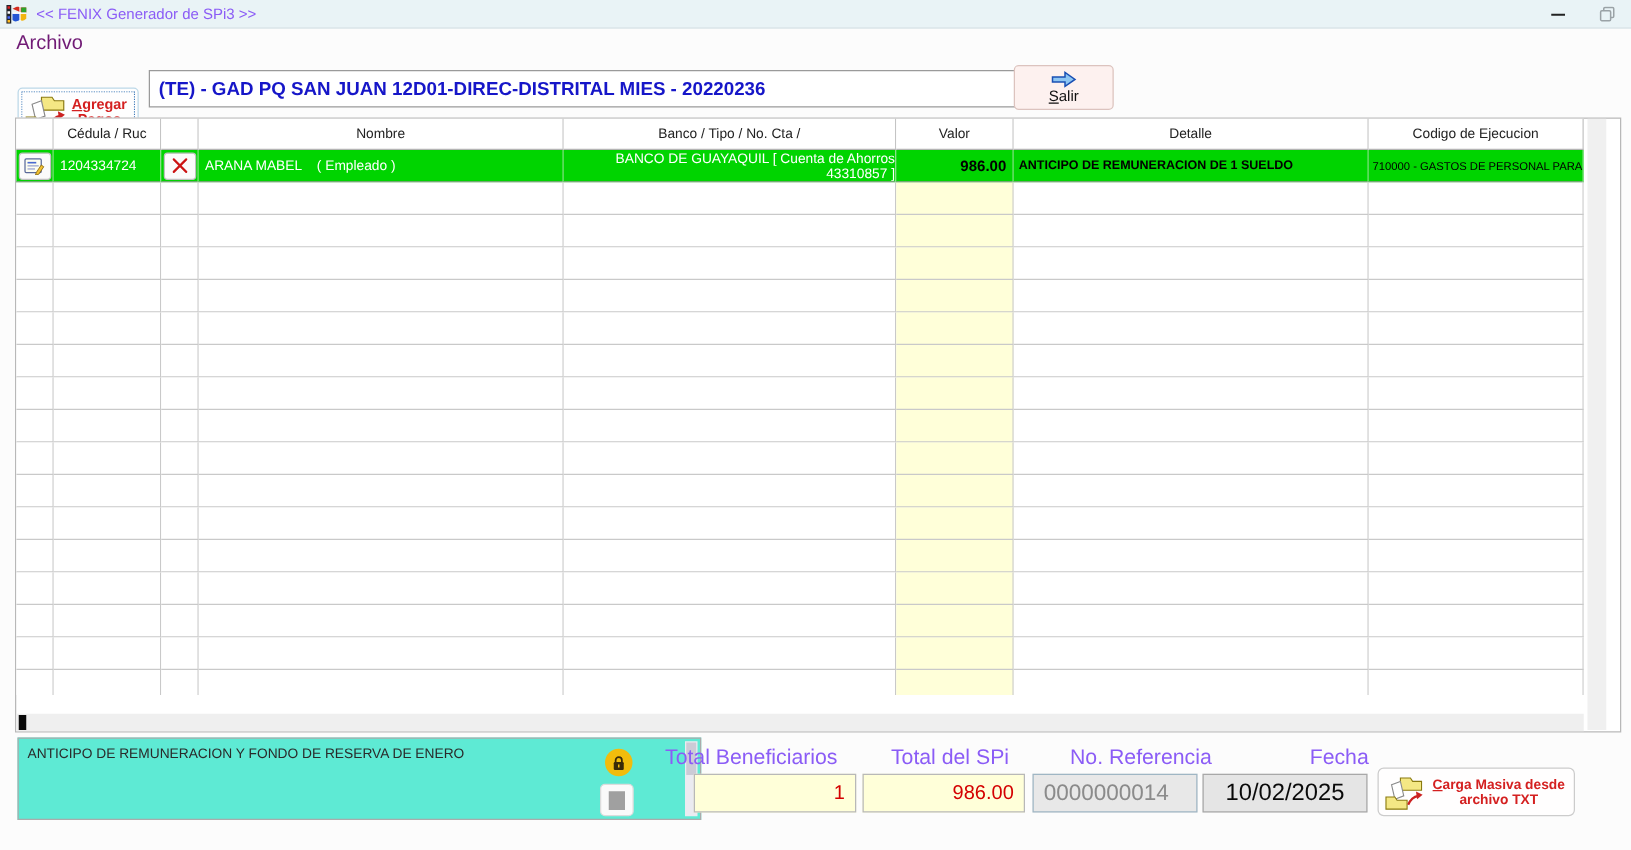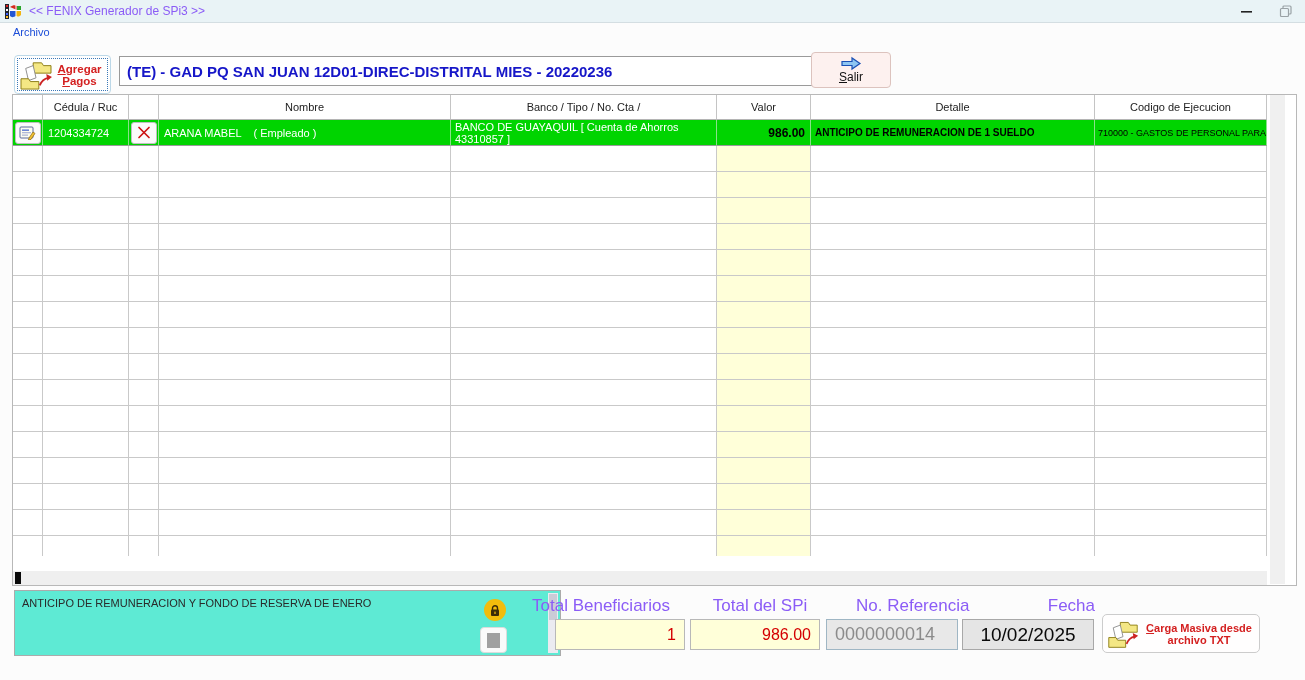--- a/index.html
+++ b/index.html
@@ -11,43 +11,43 @@
   
   .titlebar{position:absolute;left:0;top:0;width:1305px;height:22px;
     background:#e9f3f6;border-bottom:1px solid #d4dee2;display:flex;align-items:center;}
   .win-icon{width:17px;height:15px;margin-left:5px;}
   .title-text{font-size:12px;color:#8b5cf6;margin-left:7px;}
   .win-btn{position:absolute;top:0;width:34px;height:22px;display:flex;align-items:center;justify-content:center;}
   .btn-min{right:42px;font-size:14px;color:#222;}
   .btn-restore{right:2px;}
   
   .menubar{position:absolute;left:0;top:23px;width:1305px;height:20px;background:#fcfcfc;}
-  .menu-item{position:absolute;left:9px;top:2px;font-size:11px;color:#1d4ed8;padding:1px 4px;}
+  .menu-item{position:absolute;left:9px;top:2px;font-size:16px;color:#701a75;padding:1px 4px;}
   
-  .btn-agregar{position:absolute;left:14px;top:55px;width:97px;height:39px;background:#fefefe;
+  .btn-agregar{position:absolute;left:14px;top:70px;width:97px;height:39px;background:#fefefe;
     border:1px solid #bcd8e8;border-radius:4px;outline:1px dotted #3a78b8;outline-offset:-4px;
     display:flex;align-items:center;justify-content:flex-start;padding:0 4px;box-sizing:border-box;cursor:pointer;}
   .btn-agregar .lbl{color:#d42020;font-weight:bold;font-size:11.5px;line-height:12px;text-align:center;flex:1;}
   .ul-first{display:block;}
   .ul-first::first-letter{text-decoration:underline;}
   .entity-field{position:absolute;left:119px;top:56px;width:764px;height:30px;background:#ffffff;
     border:1px solid #9a9a9a;box-sizing:border-box;display:flex;align-items:center;padding-left:7px;
     font-size:15px;font-weight:bold;color:#1616c8;}
   .btn-salir{position:absolute;left:811px;top:52px;width:80px;height:36px;background:#fdf1ef;
     border:1px solid #dcc3be;border-radius:4px;display:flex;flex-direction:column;align-items:center;
     justify-content:center;cursor:pointer;box-sizing:border-box;}
   .btn-salir .lbl{font-size:12px;color:#111;line-height:13px;}
   
   .grid-wrap{position:absolute;left:12px;top:94px;width:1285px;height:492px;background:#ffffff;
     border:1px solid #b8b8b8;box-sizing:border-box;padding-left:41px;}
   .ghead,.grow{display:grid;grid-template-columns:30px 86px 30px 292px 266px 94px 284px 172px;}
   .ghead{position:absolute;left:0;top:0;height:25px;width:1254px;}
   .ghead .gcell{border-right:1px solid #c4c4c4;border-bottom:1px solid #b4b4b4;
     display:flex;align-items:center;justify-content:center;font-size:11px;color:#222;background:#fff;}
-  .grid-rows{position:absolute;left:0;top:25px;width:1254px;height:436px;overflow:hidden;}
+  .grid-rows{position:absolute;left:0;top:25px;width:1254px;height:436px;overflow:hidden;text-align:right;}
   .grow{height:26px;}
   .gcell{border-right:1px solid #c9c9c9;border-bottom:1px solid #c9c9c9;box-sizing:border-box;
     overflow:hidden;display:flex;align-items:center;}
   .grow .gcell{background:#fff;}
   .grow .cream{background:#ffffd9;}
   .grow-data .gcell{background:#00d400;border-right-color:#8ae08a;border-bottom-color:#9a9a9a;}
   .cell-cedula{color:#ffffff;font-size:11px;padding-left:5px;}
   .cell-nombre{color:#ffffff;font-size:11px;padding-left:5px;white-space:pre;}
   .cell-banco{color:#ffffff;font-size:11px;padding-left:4px;}
   .cell-valor{color:#000;font-size:12px;font-weight:bold;justify-content:flex-end;padding-right:5px;}

